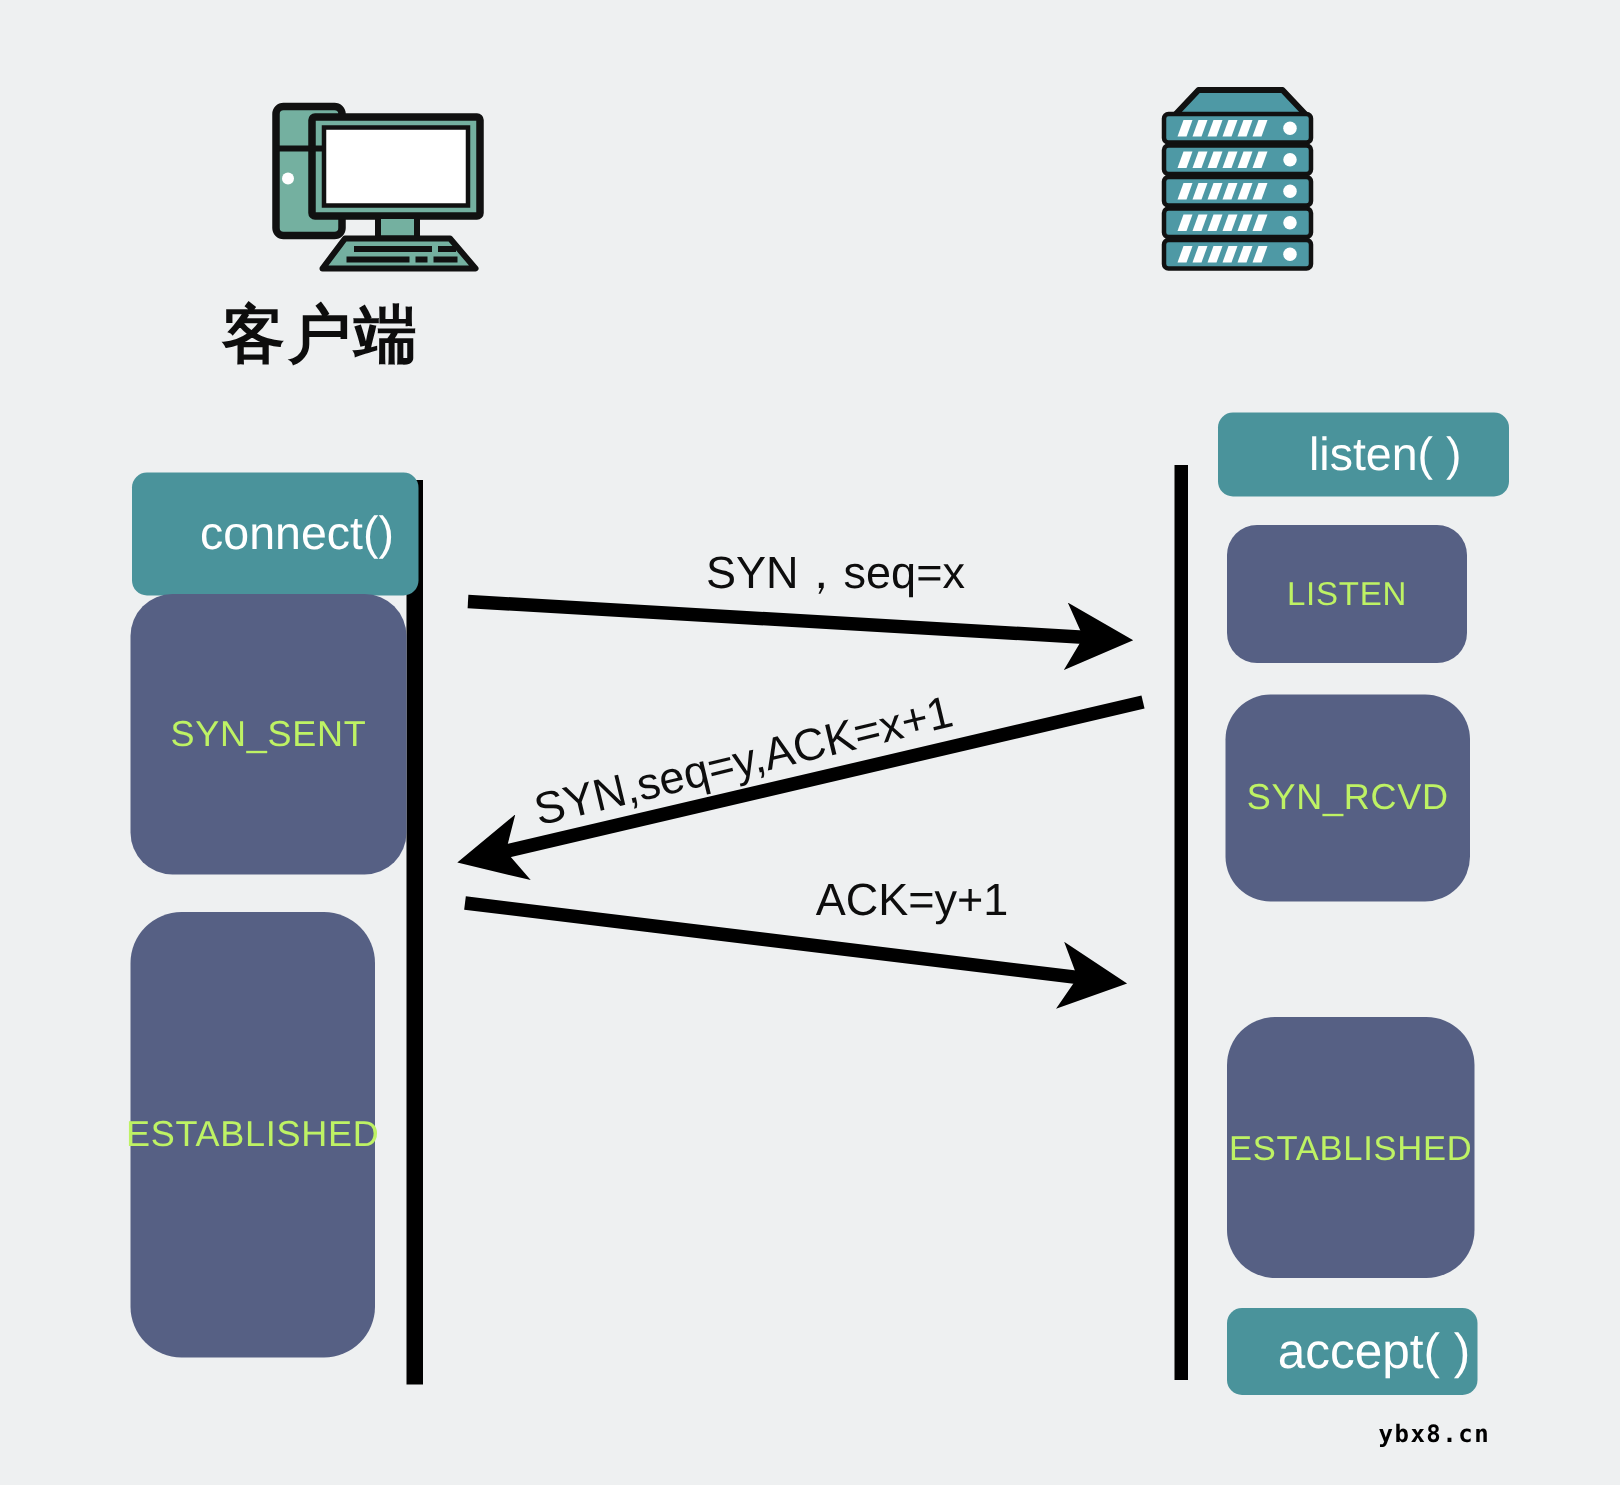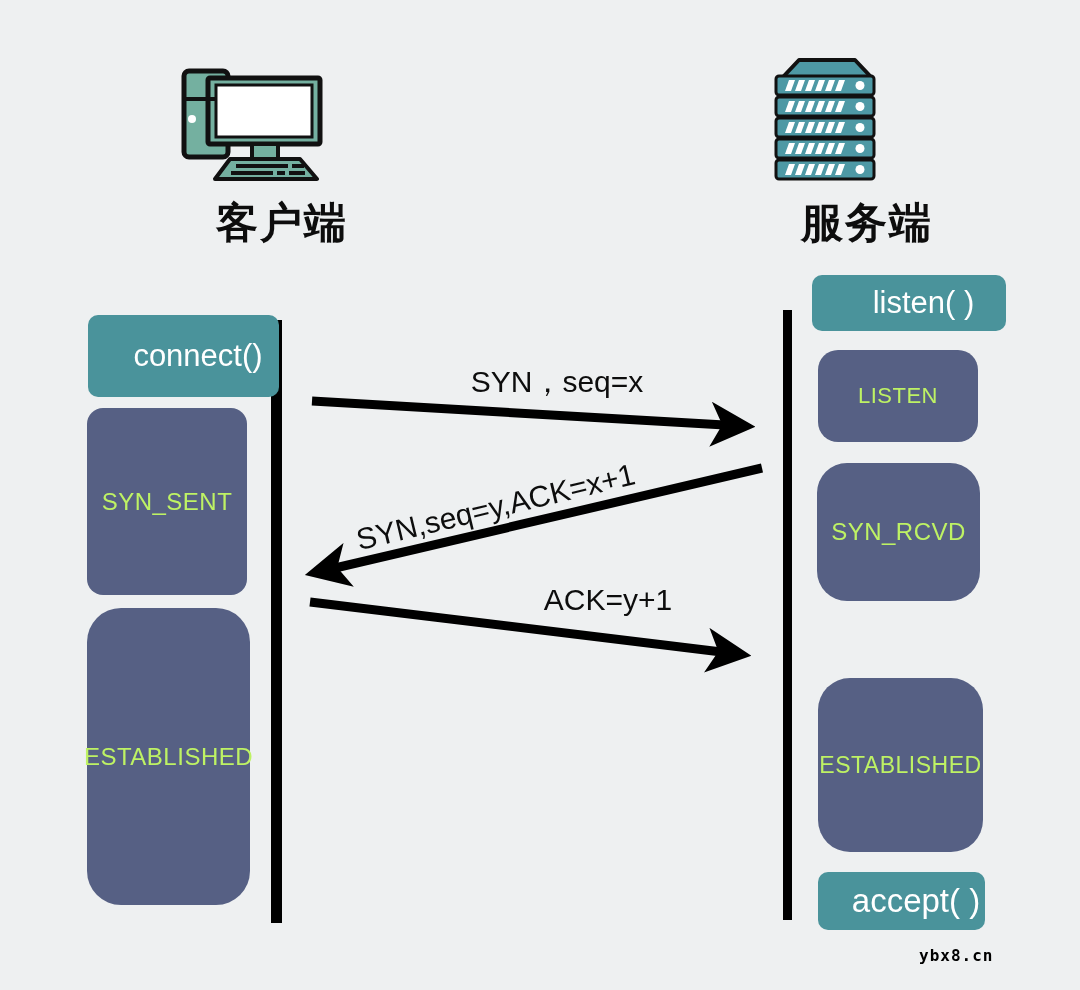--- a/index.html
+++ b/index.html
@@ -2,21 +2,21 @@
 <html><head>
 <meta charset="utf-8">
 <style>
   html,body{margin:0;padding:0;background:#eef0f1;}
   .canvas{
     position:relative;width:1080px;height:990px;background:#eef0f1;
     font-family:"Liberation Sans",sans-serif;overflow:hidden;
   }
   .abs{position:absolute;}
   .title{
-    font-size:42px;font-weight:700;color:#0d0d0d;text-align:right;
+    font-size:42px;font-weight:700;color:#0d0d0d;text-align:left;
     letter-spacing:2px;
   }
   .pill{
     background:#4a939b;color:#ffffff;border-radius:10px;
     display:flex;align-items:center;justify-content:center;
     font-size:31px;
     padding-left:29px;
   }
   .state{
     background:#566084;color:#bef264;
@@ -75,27 +75,26 @@
       </g>
     </defs>
     <polygon points="10,22 27,4 83,4 100,22" fill="#4e99a5" stroke="#111111" stroke-width="4" stroke-linejoin="round"></polygon>
     <use href="#bay" y="20"></use>
     <use href="#bay" y="41"></use>
     <use href="#bay" y="62"></use>
     <use href="#bay" y="83"></use>
     <use href="#bay" y="104"></use>
   </svg>
 
-  <div class="abs title" style="left:733px;top:195px;width:200px">服务端</div>
 
   <div class="abs timeline" style="left:271px;top:320px;width:11px;height:603px"></div>
   <div class="abs timeline" style="left:783px;top:310px;width:9px;height:610px"></div>
 
   <div class="abs pill" style="left:88px;top:315px;width:162px;height:82px">connect()</div>
-  <div class="abs state" style="left:87px;top:408px;width:160px;height:187px;border-radius:16px">SYN_SENT</div>
+  <div class="abs state" style="left:87px;top:396px;width:184px;height:187px;border-radius:28px">SYN_SENT</div>
   <div class="abs state" style="left:87px;top:608px;width:163px;height:297px;border-radius:34px">ESTABLISHED</div>
 
   <div class="abs pill" style="left:812px;top:275px;width:165px;height:56px">listen( )</div>
   <div class="abs state" style="left:818px;top:350px;width:160px;height:92px;border-radius:20px;font-size:22px">LISTEN</div>
   <div class="abs state" style="left:817px;top:463px;width:163px;height:138px;border-radius:30px">SYN_RCVD</div>
   <div class="abs state" style="left:818px;top:678px;width:165px;height:174px;border-radius:32px;font-size:23px">ESTABLISHED</div>
   <div class="abs pill" style="left:818px;top:872px;width:138px;height:58px;font-size:33px">accept( )</div>
 
   <svg class="abs" style="left:0;top:0" width="1080" height="990" viewBox="0 0 1080 990">
     <defs>

